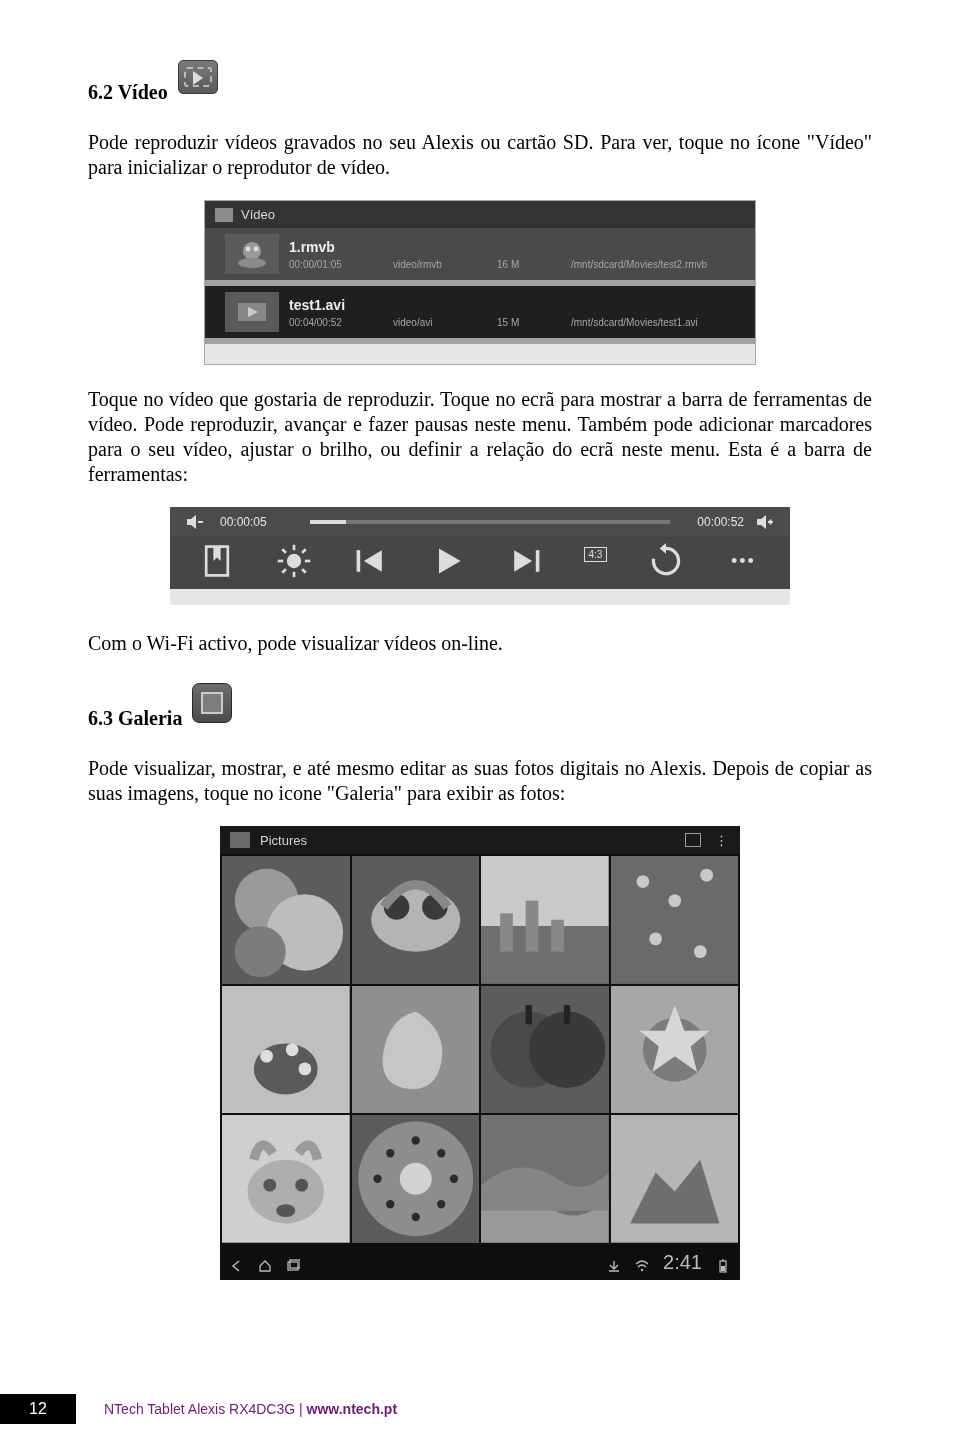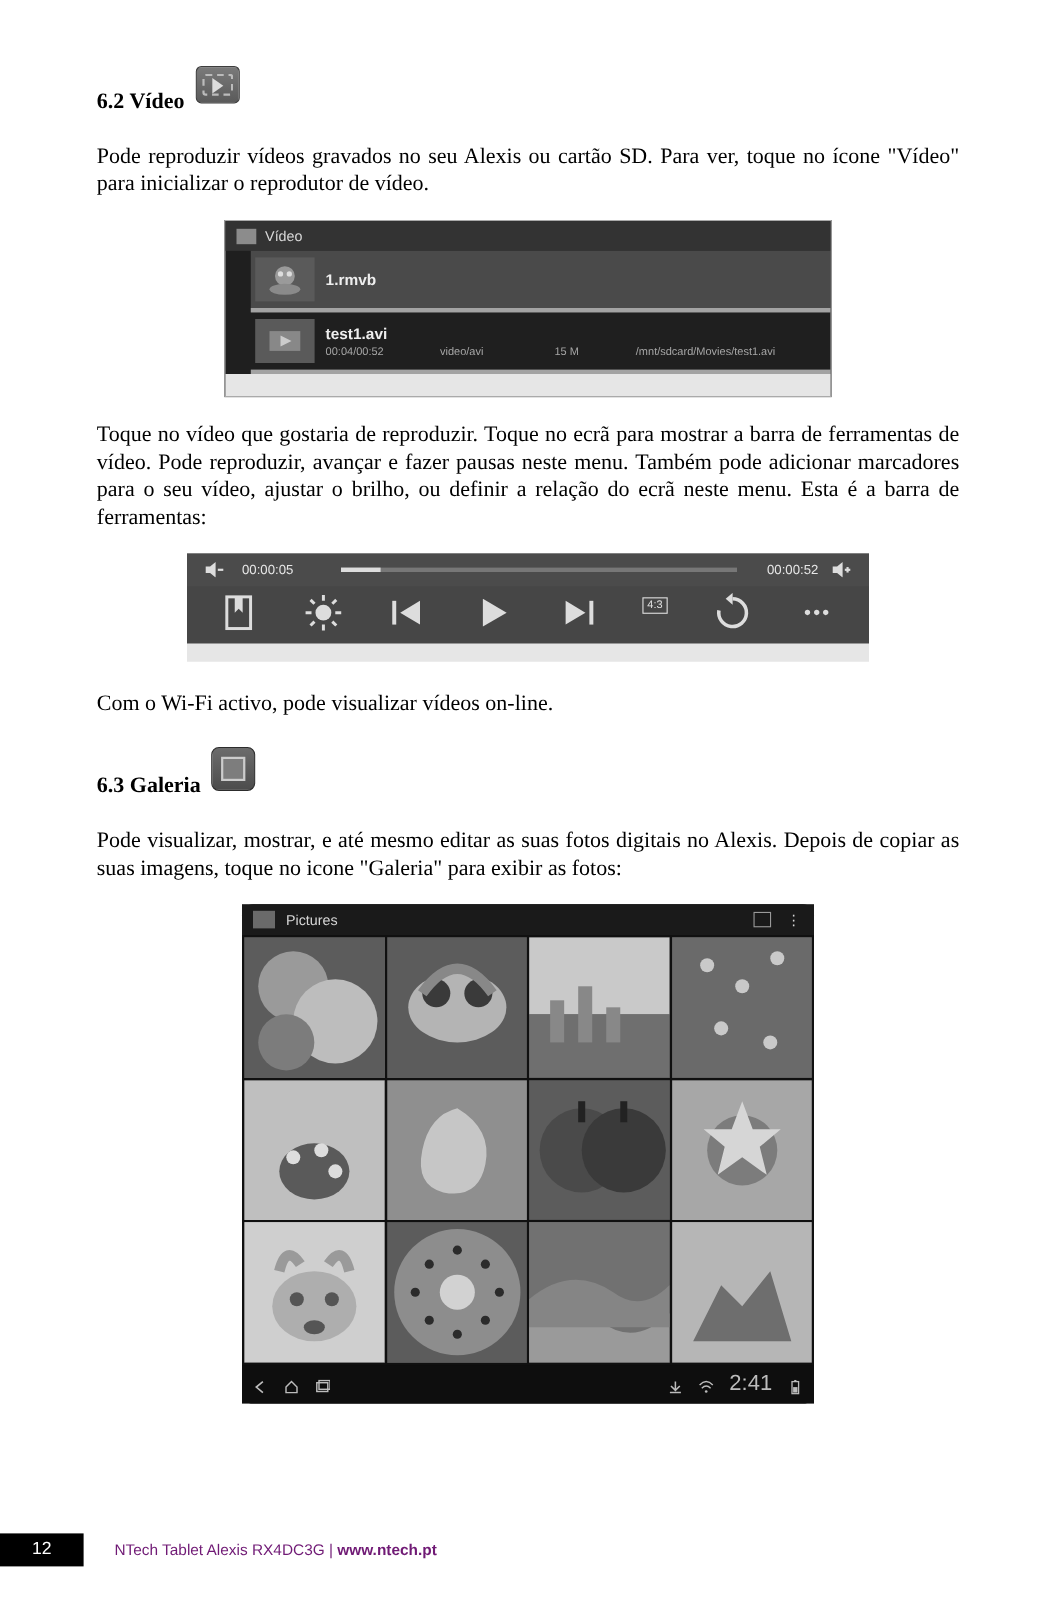--- a/index.html
+++ b/index.html
@@ -79,23 +79,22 @@
     display: flex;
     align-items: center;
     gap: 8px;
   }
   .vid-list-header .hicon {
     width: 18px; height: 14px; background: #8c8c8c; display: inline-block;
   }
   .vid-row {
     display: flex;
     align-items: center;
-    padding: 6px 4px;
-    border-bottom: 4px solid #a3a3a3;
-    margin-left: 23px;
+    padding: 6px 20px;
+    border-bottom: 6px solid #a3a3a3;
   }
   .vid-row.sel { background: #4a4a4a; }
   .vid-thumb {
     width: 54px; height: 40px; background: #5a5a5a;
     display: flex; align-items: center; justify-content: center;
     margin-right: 10px;
   }
   .vid-thumb svg { width: 36px; height: 30px; }
   .vid-info { flex: 1; }
   .vid-name { color: #eee; font-family: Arial, sans-serif; font-weight: bold; font-size: 14px; }
@@ -212,20 +211,26 @@
     <div class="vid-thumb">
       <svg viewBox="0 0 36 30">
           <circle cx="18" cy="12" r="9" fill="#9a9a9a"></circle>
           <circle cx="14" cy="10" r="2.4" fill="#ddd"></circle>
           <circle cx="22" cy="10" r="2.4" fill="#ddd"></circle>
           <ellipse cx="18" cy="24" rx="14" ry="5" fill="#8a8a8a"></ellipse>
         </svg>
     </div>
     <div class="vid-info">
       <div class="vid-name">1.rmvb</div>
+      <div class="vid-meta">
+        <span>00:00/01:05</span>
+        <span>video/rmvb</span>
+        <span>16 M</span>
+        <span>/mnt/sdcard/Movies/test2.rmvb</span>
+      </div>
     </div>
   </div>
   <div class="vid-row">
     <div class="vid-thumb">
       <svg viewBox="0 0 36 30">
           <rect x="4" y="6" width="28" height="18" fill="#888"></rect>
           <polygon points="14,10 24,15 14,20" fill="#ccc"></polygon>
         </svg>
     </div>
     <div class="vid-info">

